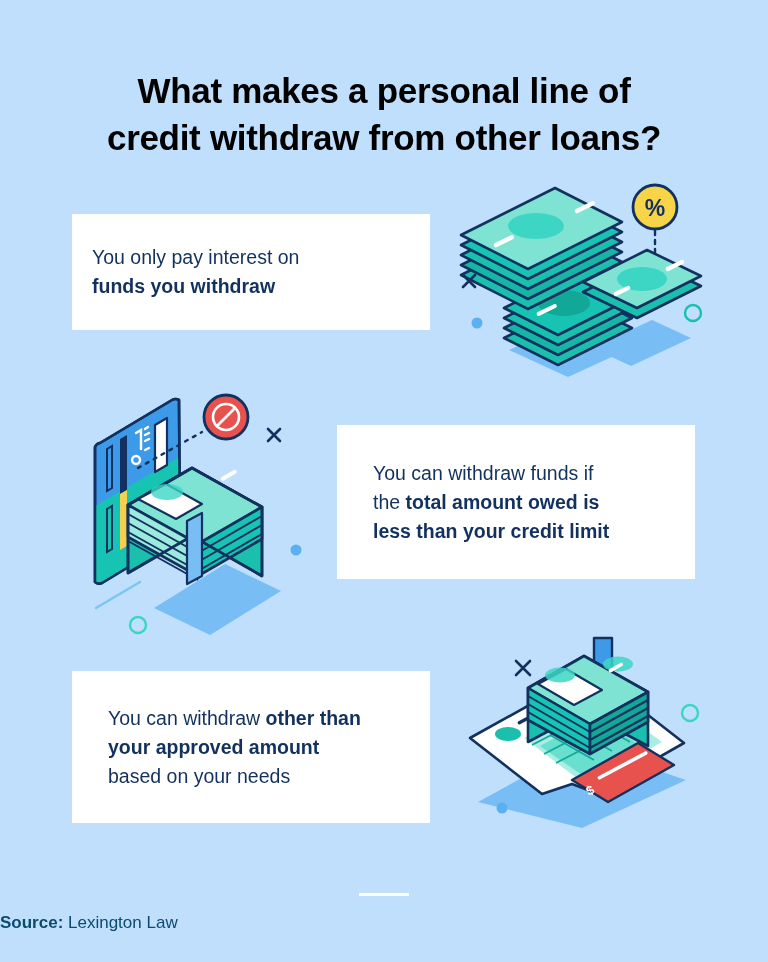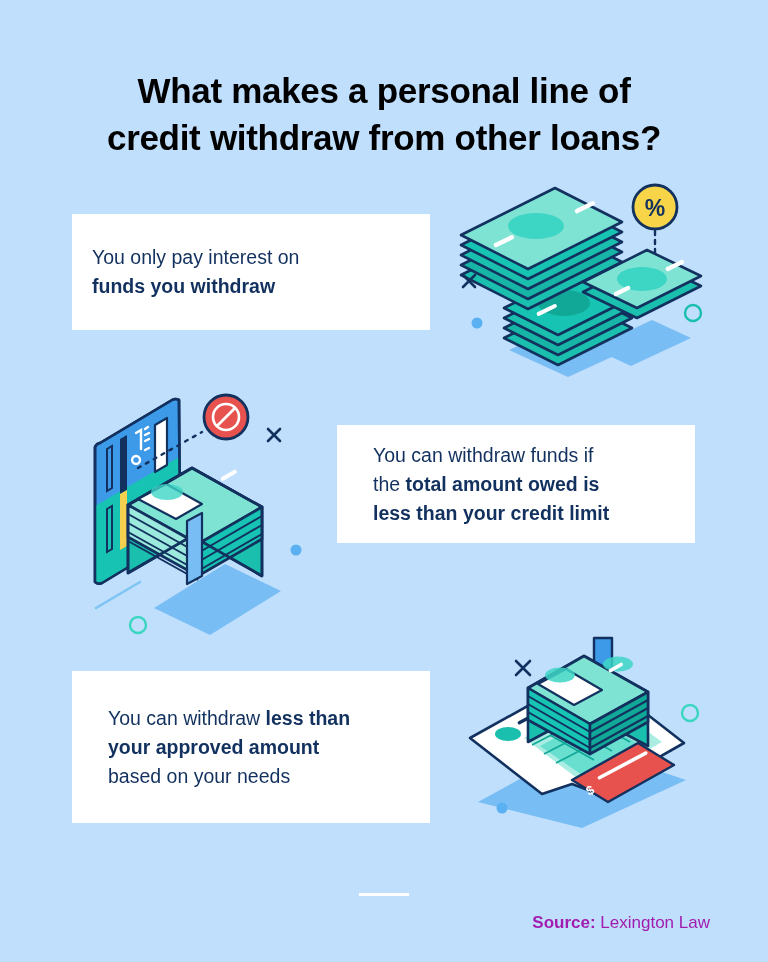--- a/index.html
+++ b/index.html
@@ -48,39 +48,39 @@
     justify-content: center;
     color: #12315e;
     font-size: 19.5px;
     line-height: 29px;
     padding: 0 36px;
   }
   .card .ln { display: block; white-space: pre-wrap; }
   .card b { font-weight: bold; }
 
   #card-1 { left: 72px;  top: 214px; width: 358px; height: 116px; padding-left: 20px; }
-  #card-2 { left: 337px; top: 425px; width: 358px; height: 118px; }
+  #card-2 { left: 337px; top: 425px; width: 358px; height: 154px; }
   #card-3 { left: 72px;  top: 671px; width: 358px; height: 152px; }
 
   
   .footer-divider {
     position: absolute;
     left: 359px;
     top: 893px;
     width: 50px;
     height: 3px;
     background: #ffffff;
   }
   .footer-source {
     position: absolute;
     left: 0;
     top: 911px;
     width: 710px;
-    text-align: right;
-    color: #a21caf;
+    text-align: left;
+    color: #0c4a6e;
     font-size: 17px;
     line-height: 24px;
   }
   .footer-source b { font-weight: bold; }
 
   
   .illus { position: absolute; }
   #illus-1 { left: 452px; top: 180px; width: 262px; height: 200px; }
   #illus-2 { left: 92px;  top: 386px; width: 280px; height: 250px; }
   #illus-3 { left: 462px; top: 630px; width: 258px; height: 200px; }
@@ -265,21 +265,21 @@
     <span class="ln"><b>funds you withdraw</b></span>
   </div>
 
   <div class="card" id="card-2">
     <span class="ln">You can withdraw funds if</span>
     <span class="ln"><span>the </span><b>total amount owed is</b></span>
     <span class="ln"><b>less than your credit limit</b></span>
   </div>
 
   <div class="card" id="card-3">
-    <span class="ln"><span>You can withdraw </span><b>less than</b></span>
+    <span class="ln"><span>You can withdraw </span><b>other than</b></span>
     <span class="ln"><b>your approved amount</b></span>
     <span class="ln">based on your needs</span>
   </div>
 
   <div class="footer-divider"></div>
   <div class="footer-source">
     <b>Source:</b><span> Lexington Law</span>
   </div>
 
 </div>

